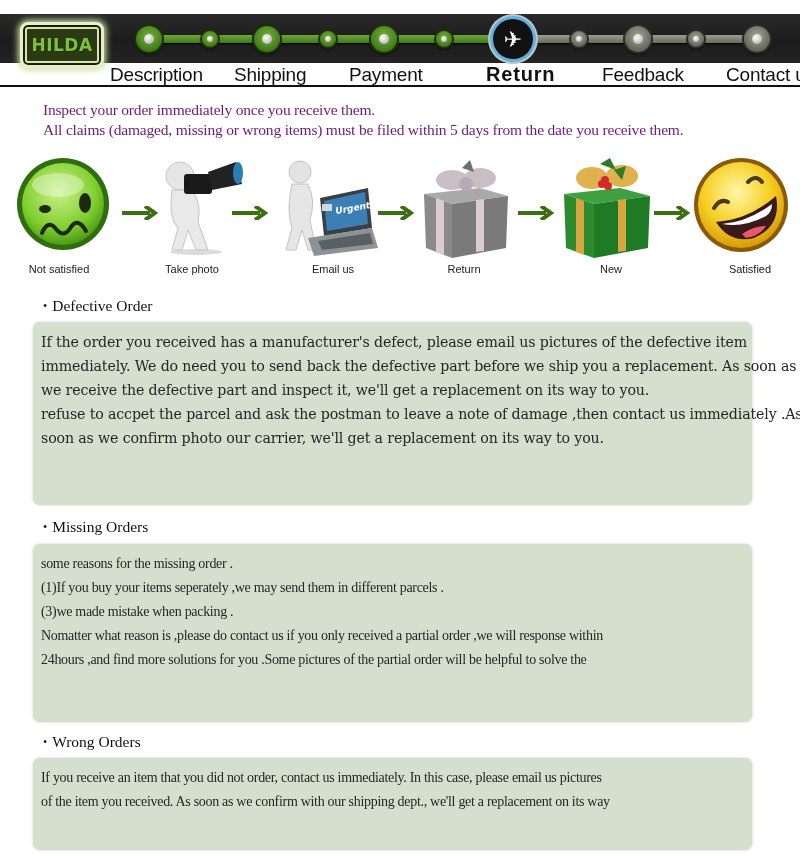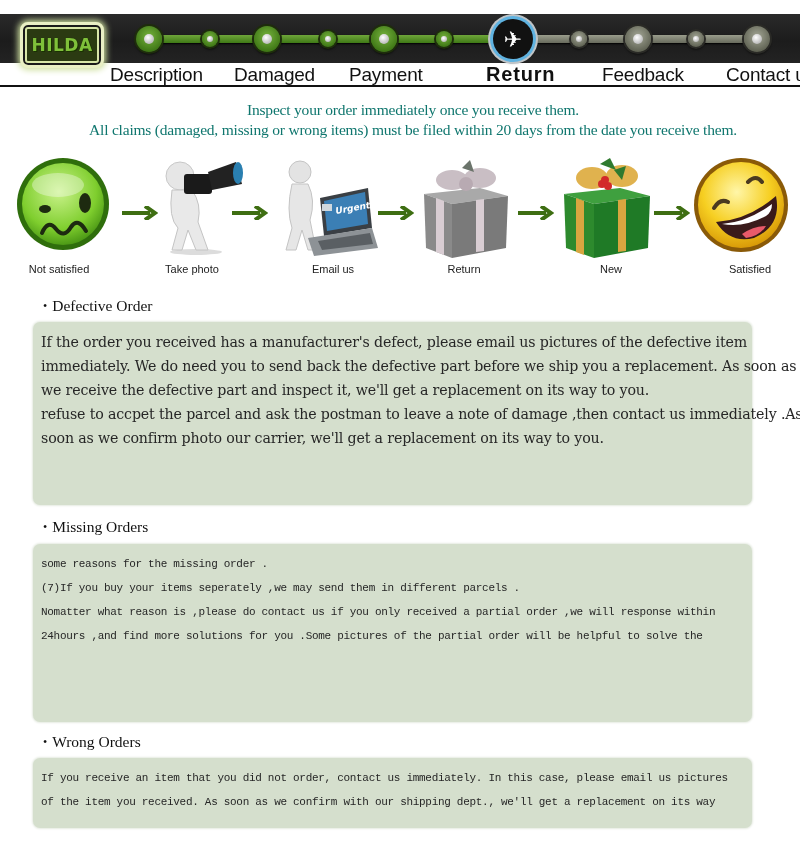--- a/index.html
+++ b/index.html
@@ -56,21 +56,21 @@
     position: absolute; top: 1px; font-family: "Liberation Sans", sans-serif;
     font-size: 19px; color: #111; letter-spacing: -0.2px; white-space: nowrap;
     cursor: pointer;
   }
   .nav-item.active { font-weight: bold; font-size: 20px; letter-spacing: 0.8px; top: 0px; }
 
   
   .intro {
     position: absolute; left: 43px; top: 100px; width: 740px;
     font-family: "Liberation Serif", serif; font-size: 15.5px; line-height: 20px;
-    color: #0f766e; letter-spacing: -0.2px; text-align: center;
+    color: #701a75; letter-spacing: -0.2px;
   }
 
   
   .steps { position: absolute; left: 0; top: 150px; width: 800px; height: 135px; }
   .step-label {
     position: absolute; top: 113px; font-family: "Liberation Sans", sans-serif;
     font-size: 11px; color: #222; white-space: nowrap; transform: translateX(-50%);
   }
   .arrow {
     position: absolute; top: 56px; width: 36px; height: 14px;
@@ -83,21 +83,21 @@
   }
   .section-title .bullet { font-size: 12px; margin-right: 5px; position: relative; top: -1px; }
   .panel {
     position: absolute; left: 33px; width: 719px;
     background: #d5dfcd; border-radius: 7px;
     box-shadow: 0 0 2px 1px #e6ebe2;
     padding: 8px 8px 6px 8px;
     font-family: "DejaVu Serif", serif; font-size: 14.2px; line-height: 24px;
     color: #262626; letter-spacing: -0.15px;
   }
-  .panel.condensed { font-family: Liberation Mono, monospace; font-size: 11px; letter-spacing: -0.3px; }
+  .panel.condensed { font-family: Liberation Serif, serif; font-size: 14px; letter-spacing: -0.3px; }
   .panel p { white-space: nowrap; }
 </style>
 </head>
 <body>
 
 <div class="header-band"></div>
 <div class="logo">
     <span>HILDA</span>
   </div>
 
@@ -133,30 +133,30 @@
   </div>
 <div class="node small grey" style="left:688px">
     <div class="dot"></div>
   </div>
 <div class="node big grey" style="left:744px">
     <div class="dot"></div>
   </div>
 
 <div class="nav">
   <span class="nav-item" style="left:110px">Description</span>
-  <span class="nav-item" style="left:234px">Damaged</span>
+  <span class="nav-item" style="left:234px">Shipping</span>
   <span class="nav-item" style="left:349px">Payment</span>
   <span class="nav-item active" style="left:486px">Return</span>
   <span class="nav-item" style="left:602px">Feedback</span>
   <span class="nav-item" style="left:726px">Contact us</span>
 </div>
 
 <div class="intro">
   <div>Inspect your order immediately once you receive them.</div>
-  <div>All claims (damaged, missing or wrong items) must be filed within 20 days from the date you receive them.</div>
+  <div>All claims (damaged, missing or wrong items) must be filed within 5 days from the date you receive them.</div>
 </div>
 
 <div class="steps">
 
   <svg style="position:absolute;left:14px;top:5px" width="98" height="98" viewBox="0 0 98 98">
     <defs>
       <radialGradient id="gFace" cx="45%" cy="35%" r="65%">
         <stop offset="0%" stop-color="#c9f28a"></stop>
           <stop offset="70%" stop-color="#7fce2e"></stop>
           <stop offset="100%" stop-color="#4d9a16"></stop>
@@ -275,24 +275,25 @@
   <p>we receive the defective part and inspect it, we'll get a replacement on its way to you.</p>
   <p>refuse to accpet the parcel and ask the postman to leave a note of damage ,then contact us immediately .As</p>
   <p>soon as we confirm photo our carrier, we'll get a replacement on its way to you.</p>
 </div>
 
 <div class="section-title" style="top:518px">
   <span class="bullet">•</span><span>Missing Orders</span>
 </div>
 <div class="panel condensed" style="top:544px;height:178px">
   <p>some reasons for the missing order .</p>
-  <p>(7)If you buy your items seperately ,we may send them in different parcels .</p>
+  <p>(1)If you buy your items seperately ,we may send them in different parcels .</p>
+  <p>(3)we made mistake when packing .</p>
   <p>Nomatter what reason is ,please do contact us if you only received a partial order ,we will response within</p>
   <p>24hours ,and find more solutions for you .Some pictures of the partial order will be helpful to solve the</p>
 </div>
 
 <div class="section-title" style="top:733px">
   <span class="bullet">•</span><span>Wrong Orders</span>
 </div>
-<div class="panel condensed" style="top:758px;height:70px">
+<div class="panel condensed" style="top:758px;height:92px">
   <p>If you receive an item that you did not order, contact us immediately. In this case, please email us pictures</p>
   <p>of the item you received. As soon as we confirm with our shipping dept., we'll get a replacement on its way</p>
 </div>
 
 </body></html>

